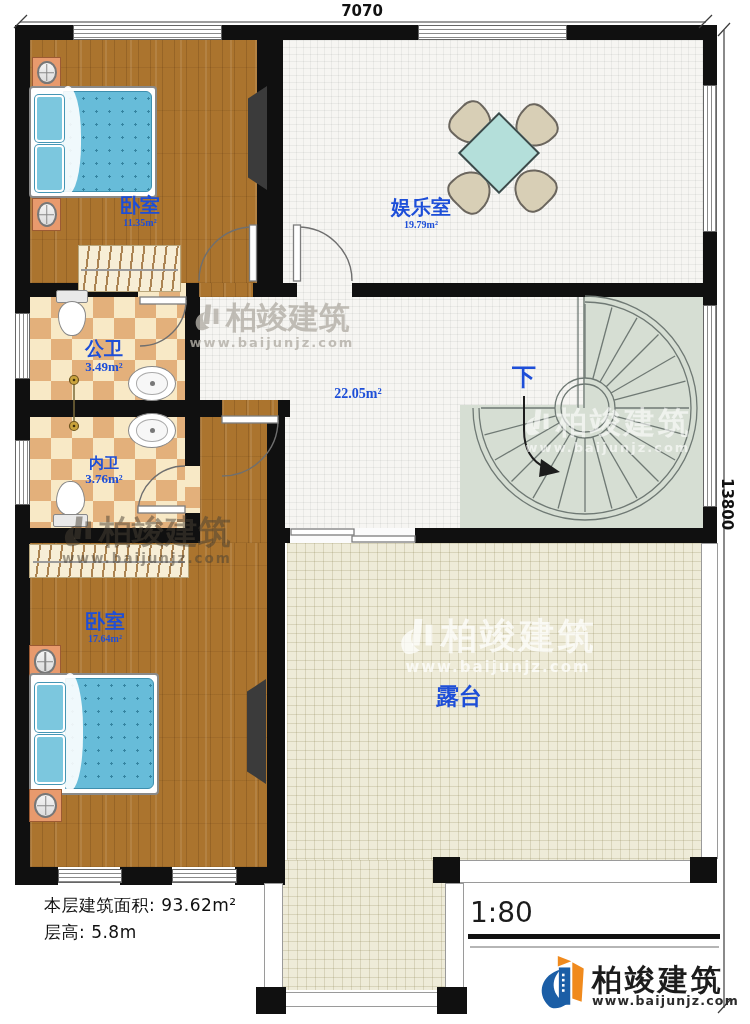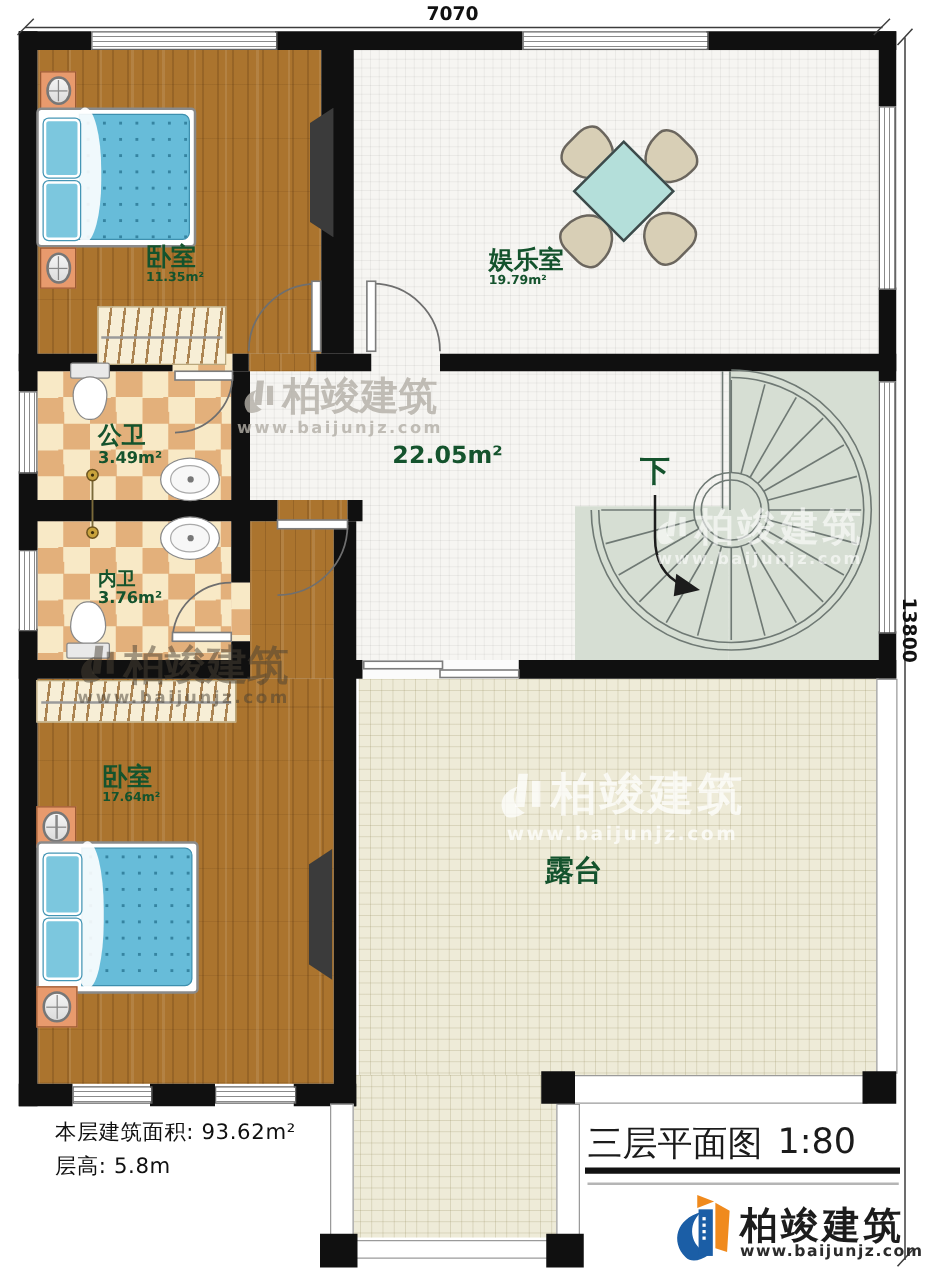--- a/index.html
+++ b/index.html
@@ -33,21 +33,21 @@
   .closet::before{content:"";position:absolute;left:2%;right:2%;top:50%;height:2px;background:#9a9a9a;}
   .dtable{position:absolute;background:#b4dfda;border:2px solid #3d4a4a;transform:rotate(45deg);}
   .chair{position:absolute;background:#d8cfb6;border:2px solid #6b665e;border-radius:50% 50% 35% 35%/62% 62% 28% 28%;}
   .t-tank{position:absolute;background:#e9e9e9;border:1.5px solid #888;border-radius:2px;}
   .t-bowl{position:absolute;background:#fff;border:1.5px solid #888;border-radius:50% 50% 46% 46%/42% 42% 58% 58%;}
   .t-bowl.flip{border-radius:46% 46% 50% 50%/58% 58% 42% 42%;}
   .sink{position:absolute;background:#fff;border:1.5px solid #888;border-radius:50%;}
   .sink::after{content:"";position:absolute;inset:16%;border:1px solid #aaa;border-radius:50%;background:#f7f7f7;}
   .sink::before{content:"";position:absolute;left:46%;top:42%;width:5px;height:5px;border-radius:50%;background:#777;z-index:1;}
   
-  .rlabel{position:absolute;transform:translateX(-50%);font-weight:bold;color:#14532d;line-height:1.15;white-space:nowrap;}
+  .rlabel{position:absolute;transform:translateX(-50%);text-align:center;font-weight:bold;color:#1d4ed8;line-height:1.15;white-space:nowrap;font-family:Liberation Serif, serif;}
   .rname{font-size:20px;}
   .rarea{font-size:10px;}
   .overlay{position:absolute;left:0;top:0;pointer-events:none;}
   
   .wm{position:absolute;text-align:center;line-height:1.0;white-space:nowrap;pointer-events:none;}
   .wm .wm-row{display:flex;align-items:center;justify-content:center;gap:4px;font-weight:bold;}
   .wm .wm-site{font-weight:bold;letter-spacing:2px;margin-top:3px;}
   
   .titleblock{position:absolute;display:flex;gap:12px;font-size:28px;color:#1b1b1b;font-weight:500;white-space:nowrap;}
   .info-line{position:absolute;font-size:17px;color:#101010;font-weight:500;letter-spacing:.5px;white-space:nowrap;}
@@ -238,21 +238,21 @@
   </svg>
 
   <div class="rlabel" style="left:140px;top:194px">
     <div class="rname">卧室</div>
     <div class="rarea">11.35m²</div>
   </div>
   <div class="rlabel" style="left:421px;top:196px">
     <div class="rname">娱乐室</div>
     <div class="rarea">19.79m²</div>
   </div>
-  <div class="rlabel" style="left:358px;top:354px;font-size:19px">
+  <div class="rlabel" style="left:358px;top:386px;font-size:14px">
     <div>22.05m²</div>
   </div>
   <div class="rlabel" style="left:104px;top:338px">
     <div class="rname" style="font-size:19px">公卫</div>
     <div class="rarea" style="font-size:13px">3.49m²</div>
   </div>
   <div class="rlabel" style="left:104px;top:455px">
     <div class="rname" style="font-size:15px">内卫</div>
     <div class="rarea" style="font-size:13px">3.76m²</div>
   </div>
@@ -318,21 +318,20 @@
   <div class="info-line" style="left:44px;top:894px">
     <span>本层建筑面积:</span>
     <span>93.62m²</span>
   </div>
   <div class="info-line" style="left:44px;top:921px">
     <span>层高:</span>
     <span>5.8m</span>
   </div>
 
   <div class="titleblock" style="left:470px;top:896px">
-    <span>三层平面图</span>
     <span>1:80</span>
   </div>
   <div class="abs" style="left:468px;top:934px;width:252px;height:5px;background:#111"></div>
   <div class="abs" style="left:470px;top:946px;width:249px;height:2px;background:#b5b5b5"></div>
 
   <svg class="abs" style="left:536px;top:954px" width="54" height="58" viewBox="0 0 52 56">
     <path d="M12 50 C0 38 5 20 24 15 C13 25 15 41 30 48 C23 53 16 54 12 50 Z" fill="#1b5ea6"></path>
     <polygon points="21,2 34,7 21,12" fill="#f08a1d"></polygon>
     <rect x="22" y="13" width="11" height="36" fill="#1b5ea6"></rect>
     <g fill="#ffffff">

